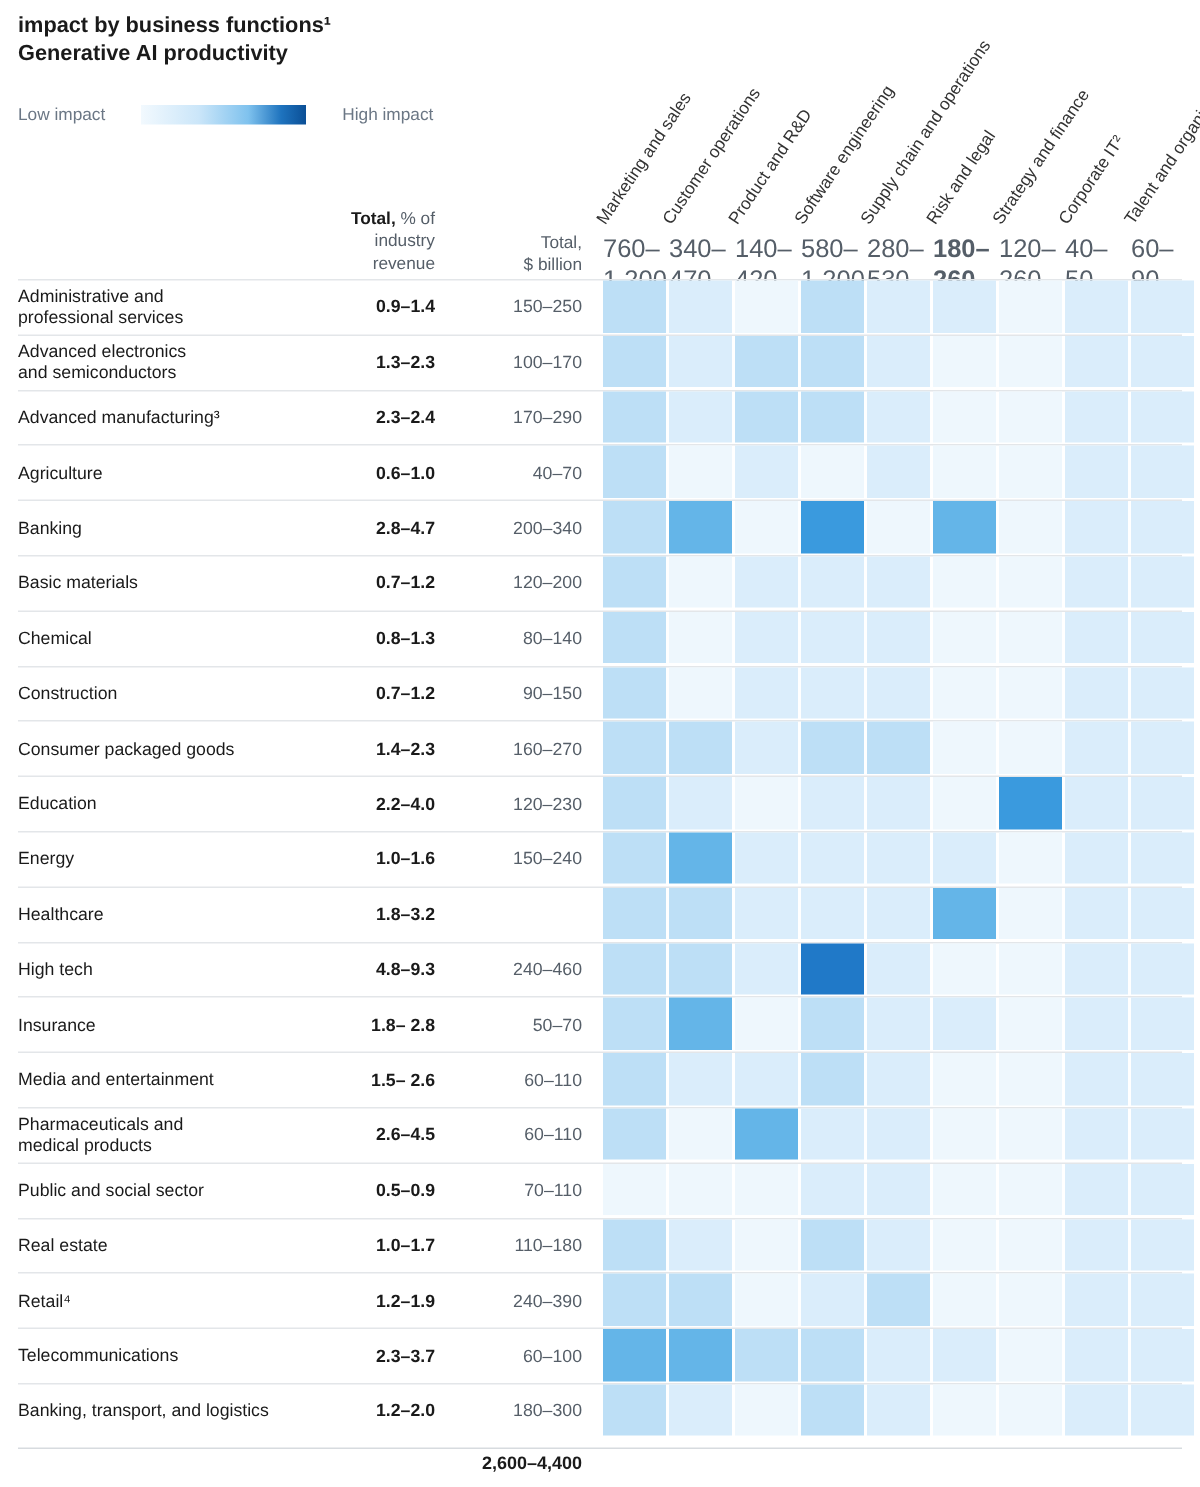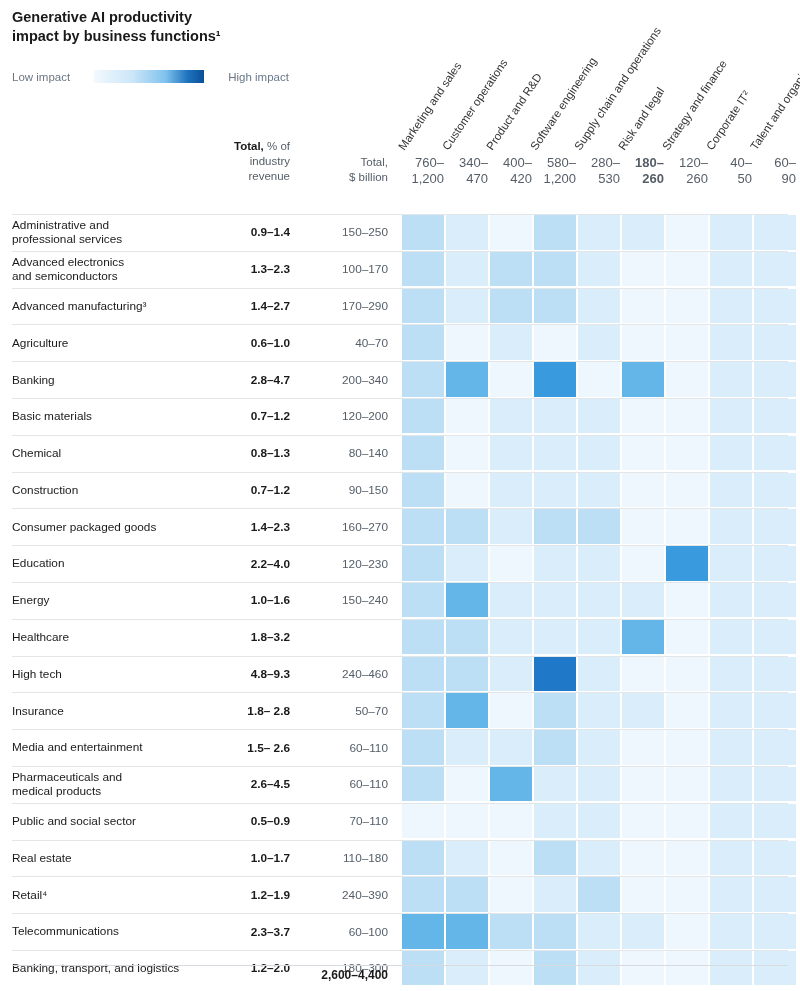--- a/index.html
+++ b/index.html
@@ -65,23 +65,23 @@
     font-size: 11.5px;
     color: #333333;
     white-space: nowrap;
     transform-origin: left bottom;
     transform: rotate(-56deg);
   }
 
   
   .subhead {
     position: absolute;
-    font-size: 13px;
+    font-size: 17px;
     color: #555e68;
-    text-align: right;
+    text-align: left;
     line-height: 1.25;
   }
 
   
   .hdr-total-pct {
     position: absolute;
     left: 150px;
     top: 139px;
     width: 140px;
     text-align: right;
@@ -102,21 +102,20 @@
     line-height: 1.3;
     color: #555e68;
   }
 
   
   .rows {
     position: absolute;
     left: 0;
     top: 186px;
     width: 765px;
-    margin-top: 28px;
   }
   .row {
     position: relative;
     height: 36.8px;
   }
   .row-sep {
     position: absolute;
     left: 12px;
     right: 0;
     top: 0;
@@ -192,22 +191,22 @@
     font-weight: bold;
     color: #1a1a1a;
   }
 </style>
 </head>
 <body>
 
 <div class="page">
 
   <div class="title" id="title-el">
+      <div>impact by business functions¹</div>
       <div>Generative AI productivity</div>
-      <div>impact by business functions¹</div>
     </div>
 
   <div class="legend-wrap">
     <span class="legend-label">Low impact</span>
     <span class="legend-bar"></span>
     <span class="legend-label">High impact</span>
   </div>
 
   <div class="col-headers" id="col-headers">
       <div class="diag-label" style="left: 406px; top: 140px;">Marketing and sales</div>
@@ -224,21 +223,21 @@
   <div id="col-subheads">
       <div class="subhead" style="left: 402px; top: 155px; width: 42px;">
         <div>760–</div>
         <div>1,200</div>
       </div>
       <div class="subhead" style="left: 446px; top: 155px; width: 42px;">
         <div>340–</div>
         <div>470</div>
       </div>
       <div class="subhead" style="left: 490px; top: 155px; width: 42px;">
-        <div>400–</div>
+        <div>140–</div>
         <div>420</div>
       </div>
       <div class="subhead" style="left: 534px; top: 155px; width: 42px;">
         <div>580–</div>
         <div>1,200</div>
       </div>
       <div class="subhead" style="left: 578px; top: 155px; width: 42px;">
         <div>280–</div>
         <div>530</div>
       </div>
@@ -315,21 +314,21 @@
           <div class="cell" style="background: rgb(218, 237, 251);"></div>
         </div>
       </div>
       <div class="row">
         <div class="row-sep"></div>
         <div class="row-label">
           <div>
             <div>Advanced manufacturing³</div>
           </div>
         </div>
-        <div class="row-pct">1.4–2.7</div>
+        <div class="row-pct">2.3–2.4</div>
         <div class="row-dollar">170–290</div>
         <div class="cells">
           <div class="cell" style="background: rgb(189, 223, 246);"></div>
           <div class="cell" style="background: rgb(218, 237, 251);"></div>
           <div class="cell" style="background: rgb(189, 223, 246);"></div>
           <div class="cell" style="background: rgb(189, 223, 246);"></div>
           <div class="cell" style="background: rgb(218, 237, 251);"></div>
           <div class="cell" style="background: rgb(238, 247, 253);"></div>
           <div class="cell" style="background: rgb(238, 247, 253);"></div>
           <div class="cell" style="background: rgb(218, 237, 251);"></div>

